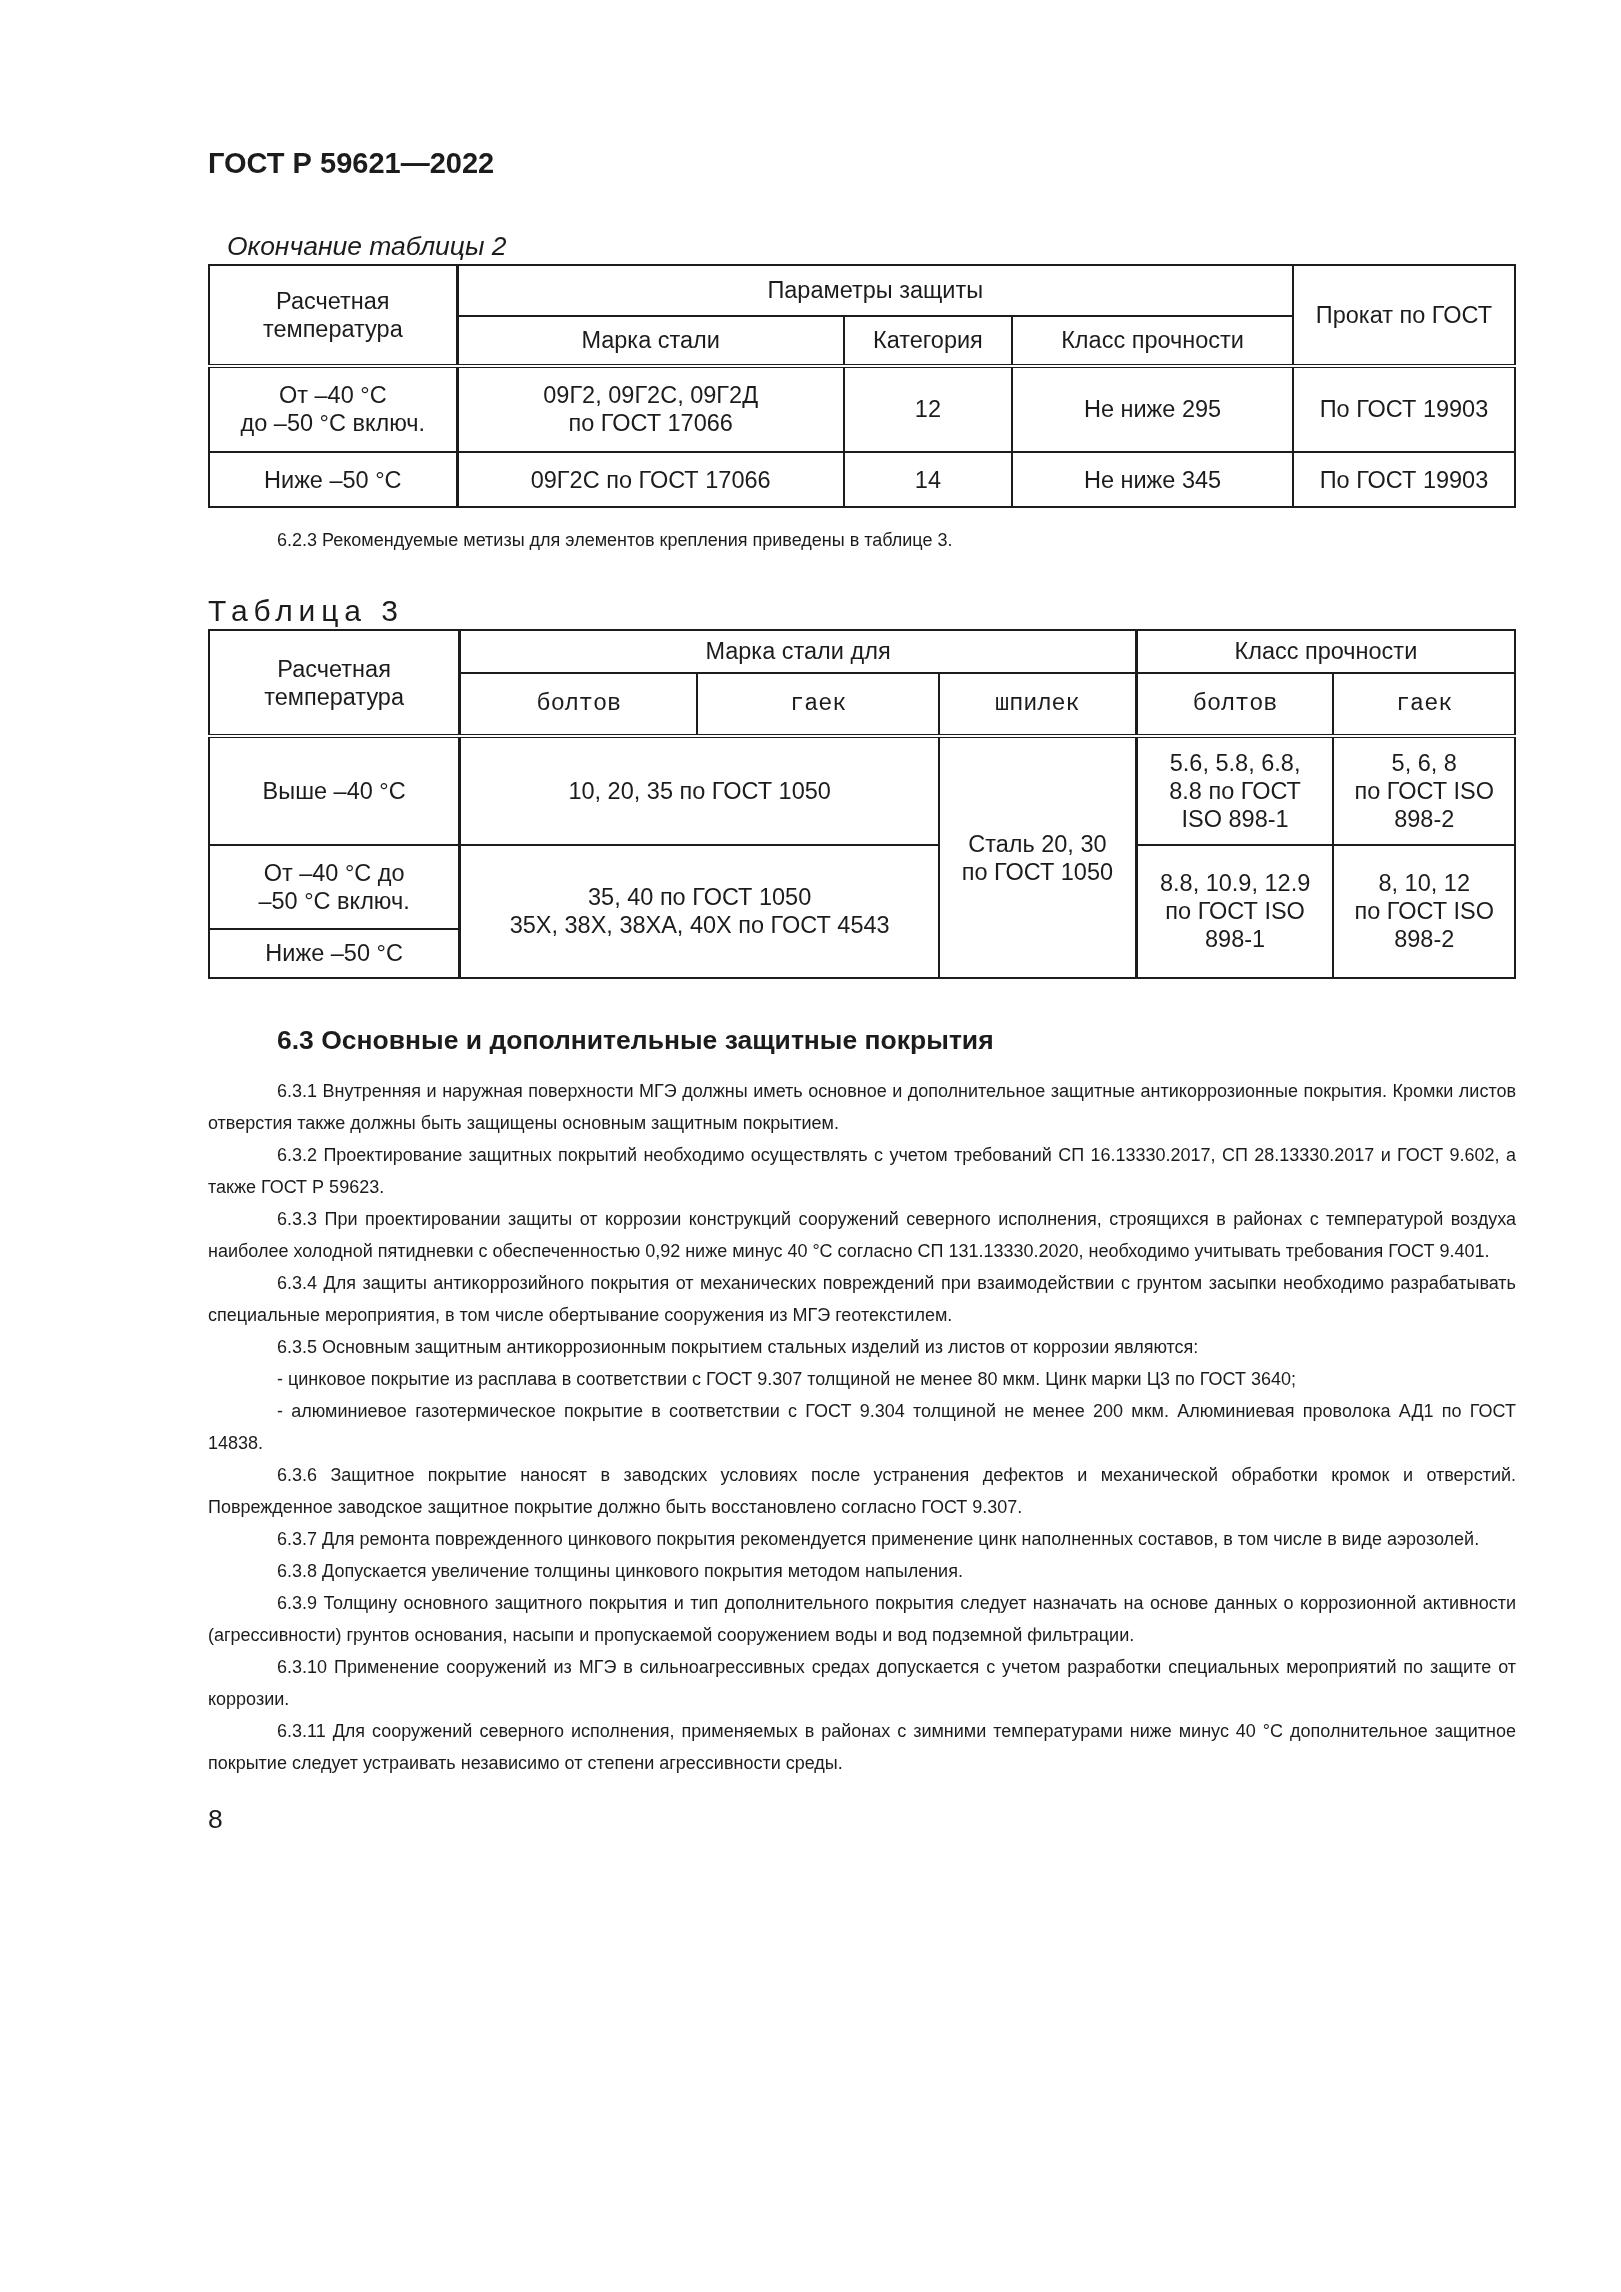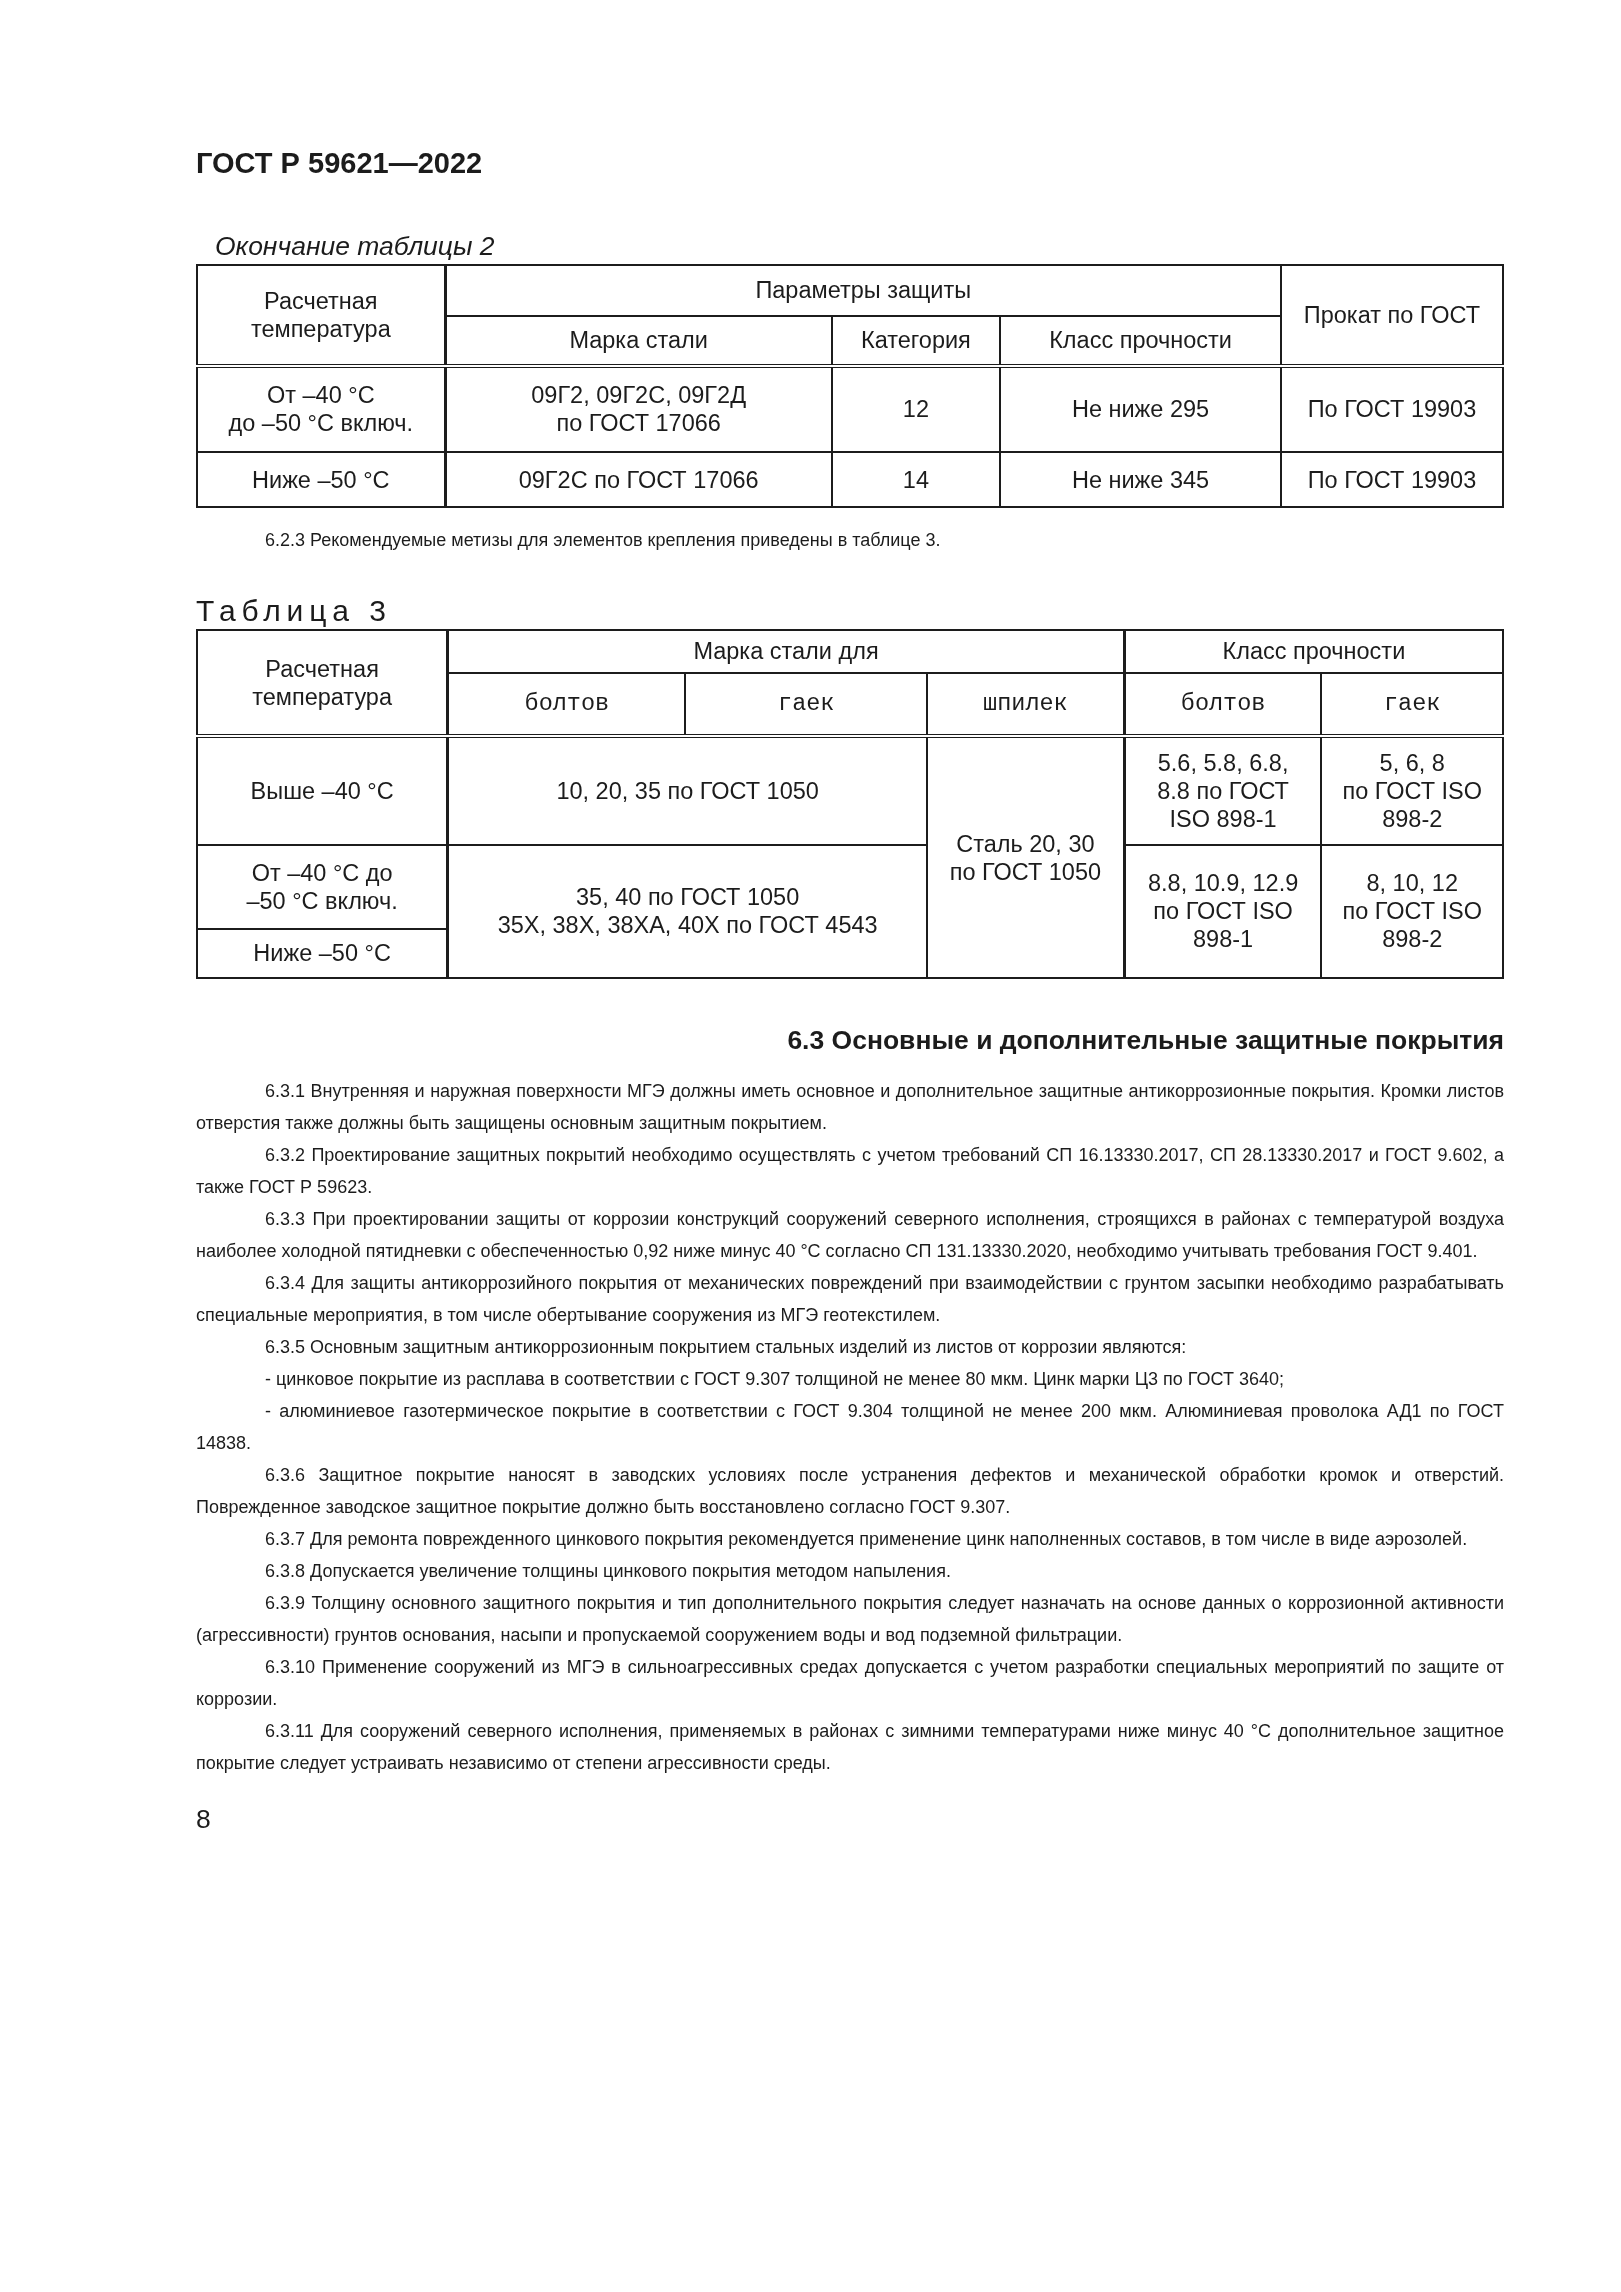--- a/index.html
+++ b/index.html
@@ -7,21 +7,21 @@
     position: relative;
     width: 1621px;
     height: 2293px;
     background: #ffffff;
     font-family: "Liberation Sans", sans-serif;
     color: #1c1c1c;
     overflow: hidden;
   }
   .content {
     position: absolute;
-    left: 196px;
+    left: 208px;
     top: 0;
     width: 1308px;
   }
   .doc-title {
     margin-top: 147px;
     font-size: 29px;
     font-weight: bold;
     line-height: 33px;
   }
   .tbl-caption {
@@ -73,21 +73,20 @@
     text-align: justify;
     text-indent: 69px;
   }
   .para.p623 { margin-top: 15.7px; }
   .section-heading {
     margin: 45px 0 19.6px 0;
     font-size: 26.5px;
     line-height: 32px;
     font-weight: bold;
     text-indent: 69px;
-    text-align: right;
   }
   .page-num {
     margin-top: 23.5px;
     font-size: 26.5px;
     line-height: 32px;
   }
 </style>
 </head>
 <body>
 

